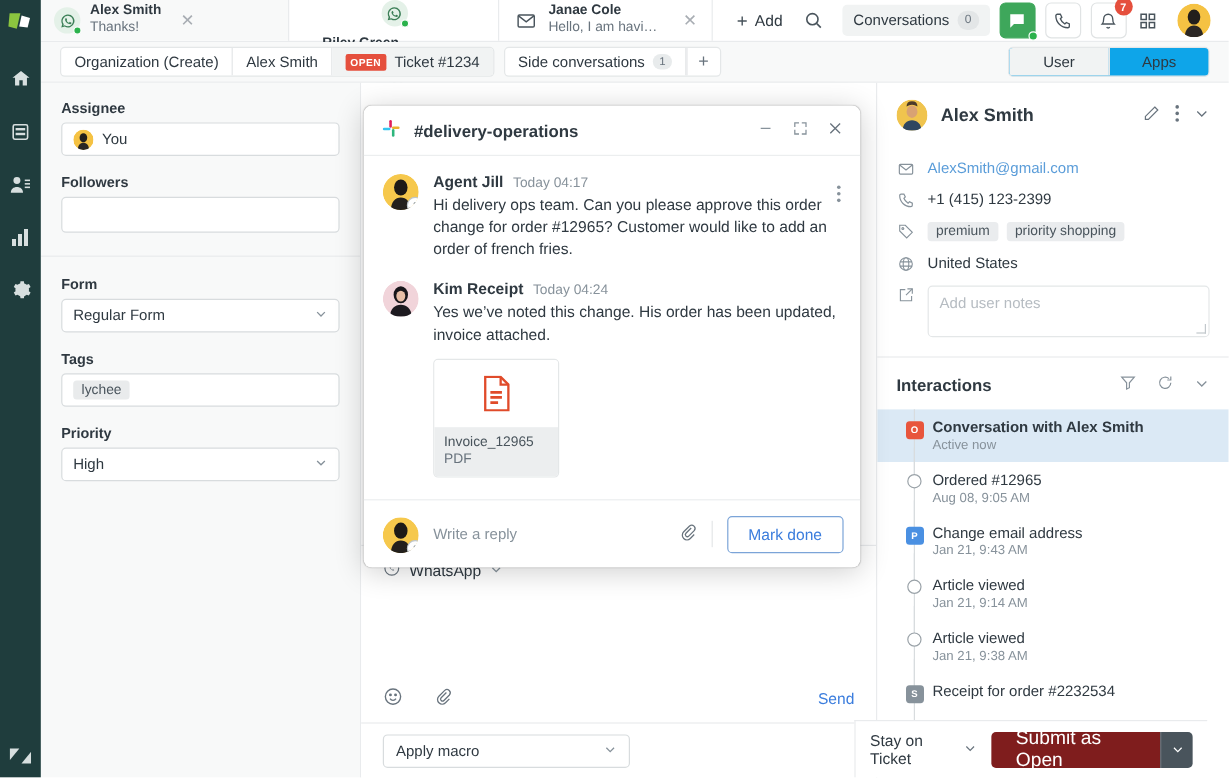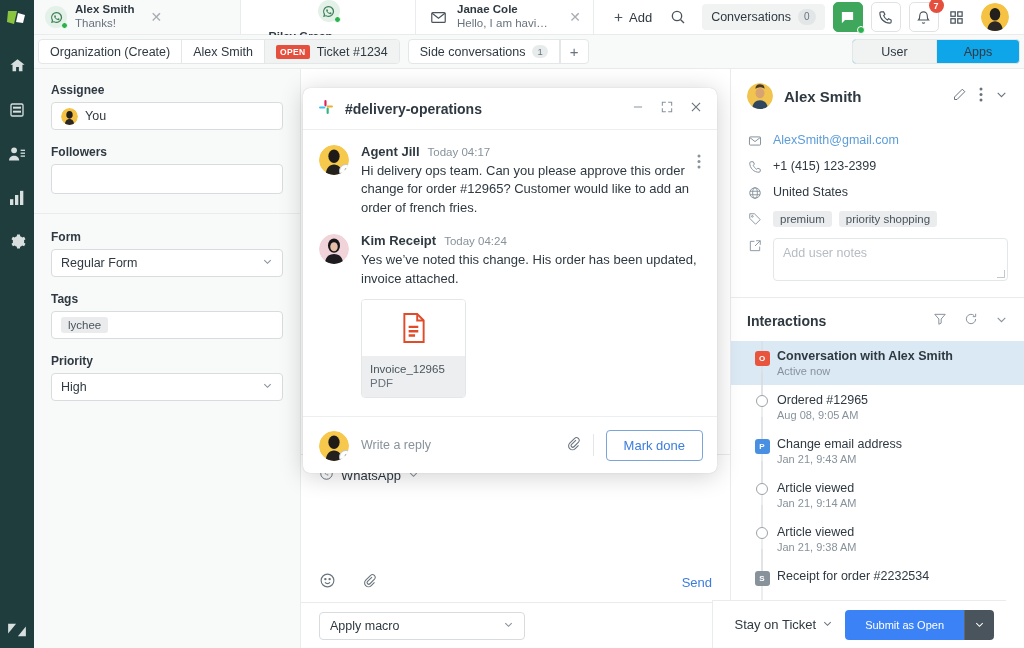--- a/index.html
+++ b/index.html
@@ -90,21 +90,21 @@
     display: flex; align-items: center; justify-content: center; padding: 0 3px;
   }
   .onl-dot { position: absolute; right: -3px; bottom: -3px; width: 8px; height: 8px; border-radius: 50%; background: #2bb24c; border: 1.5px solid #fff; }
   .avatar-top { width: 28px; height: 28px; border-radius: 50%; margin-left: 6px; overflow: hidden; flex: none; cursor: pointer; }
 
   
   .tabbar {
     height: 34px; background: #f8f9f9;
     display: flex; align-items: center;
     border-bottom: 1px solid #e9ebed;
-    padding: 0 4px;
+    padding: 0 16px;
     flex: none;
   }
   .tkt-group { display: flex; align-items: stretch; height: 25px; border: 1px solid #e4e7e8; border-radius: 4px; background: #fff; overflow: hidden; }
   .tkt-tab { display: flex; align-items: center; gap: 7px; padding: 0 11px; font-size: 12.5px; color: #2f3941; cursor: pointer; border-right: 1px solid #e4e7e8; white-space: nowrap; }
   .tkt-tab:last-child { border-right: none; }
   .tkt-tab.sel { background: #f1f3f3; }
   .open-chip { background: #e54f3d; color: #fff; font-size: 8.5px; font-weight: bold; letter-spacing: .4px; padding: 2px 4px; border-radius: 2px; }
   .sc-group { display: flex; align-items: stretch; height: 25px; border: 1px solid #e4e7e8; border-radius: 4px; background: #fff; margin-left: 8px; overflow: hidden; }
   .num-chip { background: #e8ebec; color: #68737d; font-size: 9.5px; border-radius: 9px; padding: 1px 5px; }
   .plus-tab { display: flex; align-items: center; justify-content: center; width: 28px; color: #68737d; font-size: 15px; cursor: pointer; border-left: 1px solid #e4e7e8; }
@@ -250,21 +250,21 @@
 
   
   .submitbar {
     position: absolute; right: 18px; bottom: 0; width: 294px; height: 48px;
     background: #fff; border-top: 1px solid #e9ebed; border-left: 1px solid #e9ebed;
     display: flex; align-items: center; justify-content: flex-end; gap: 12px;
     padding: 0 12px; z-index: 30;
   }
   .stay { display: flex; align-items: center; gap: 6px; font-size: 13px; color: #2f3941; cursor: pointer; }
   .submit-grp { display: flex; height: 30px; border-radius: 4px; overflow: hidden; }
-  .submit-main { background: #3b82f6; color: #fff; font-size: 11px; display: flex; align-items: center; padding: 0 20px; cursor: pointer; }
+  .submit-main { background: #7f1d1d; color: #fff; font-size: 16px; display: flex; align-items: center; padding: 0 20px; cursor: pointer; }
   .submit-caret { background: #49545c; color: #fff; width: 30px; display: flex; align-items: center; justify-content: center; cursor: pointer; border-left: 1px solid #5e686f; }
 
   .ph-face { width: 100%; height: 100%; display: block; }
 </style>
 </head>
 <body>
 
 <div id="app">
 
   <div class="railnav">
@@ -609,38 +609,38 @@
             <span class="uinfo-ico">
               <svg width="14" height="14" viewBox="0 0 24 24" fill="none" stroke="#87929b" stroke-width="1.7">
                   <path d="M5 3 C4 3 3 4 3 5 c0 9 7 16 16 16 1 0 2-1 2-2 l0-3 -4-2 -2 2 C12 14 10 12 9 9 l2-2 -2-4 Z"></path>
                 </svg>
             </span>
             <span>+1 (415) 123-2399</span>
           </div>
           <div class="uinfo-row">
             <span class="uinfo-ico">
               <svg width="14" height="14" viewBox="0 0 24 24" fill="none" stroke="#87929b" stroke-width="1.6">
+                  <path d="M3 3h8l10 10-8 8L3 11z"></path>
+                  <circle cx="7.5" cy="7.5" r="1.4"></circle>
+                </svg>
+            </span>
+            <span class="tagrow">
+              <span class="utag">premium</span>
+              <span class="utag">priority shopping</span>
+            </span>
+          </div>
+          <div class="uinfo-row">
+            <span class="uinfo-ico">
+              <svg width="14" height="14" viewBox="0 0 24 24" fill="none" stroke="#87929b" stroke-width="1.6">
                   <circle cx="12" cy="12" r="9"></circle>
                   <ellipse cx="12" cy="12" rx="4" ry="9"></ellipse>
                   <path d="M3.3 9h17.4M3.3 15h17.4"></path>
                 </svg>
             </span>
             <span>United States</span>
-          </div>
-          <div class="uinfo-row">
-            <span class="uinfo-ico">
-              <svg width="14" height="14" viewBox="0 0 24 24" fill="none" stroke="#87929b" stroke-width="1.6">
-                  <path d="M3 3h8l10 10-8 8L3 11z"></path>
-                  <circle cx="7.5" cy="7.5" r="1.4"></circle>
-                </svg>
-            </span>
-            <span class="tagrow">
-              <span class="utag">premium</span>
-              <span class="utag">priority shopping</span>
-            </span>
           </div>
           <div class="uinfo-row">
             <span class="uinfo-ico">
               <svg width="14" height="14" viewBox="0 0 24 24" fill="none" stroke="#87929b" stroke-width="1.6">
                   <path d="M20 13v7H4V4h7"></path>
                   <path d="M14 3h7v7"></path>
                   <path d="M21 3l-9 9"></path>
                 </svg>
             </span>
             <div class="notes">Add user notes</div>

